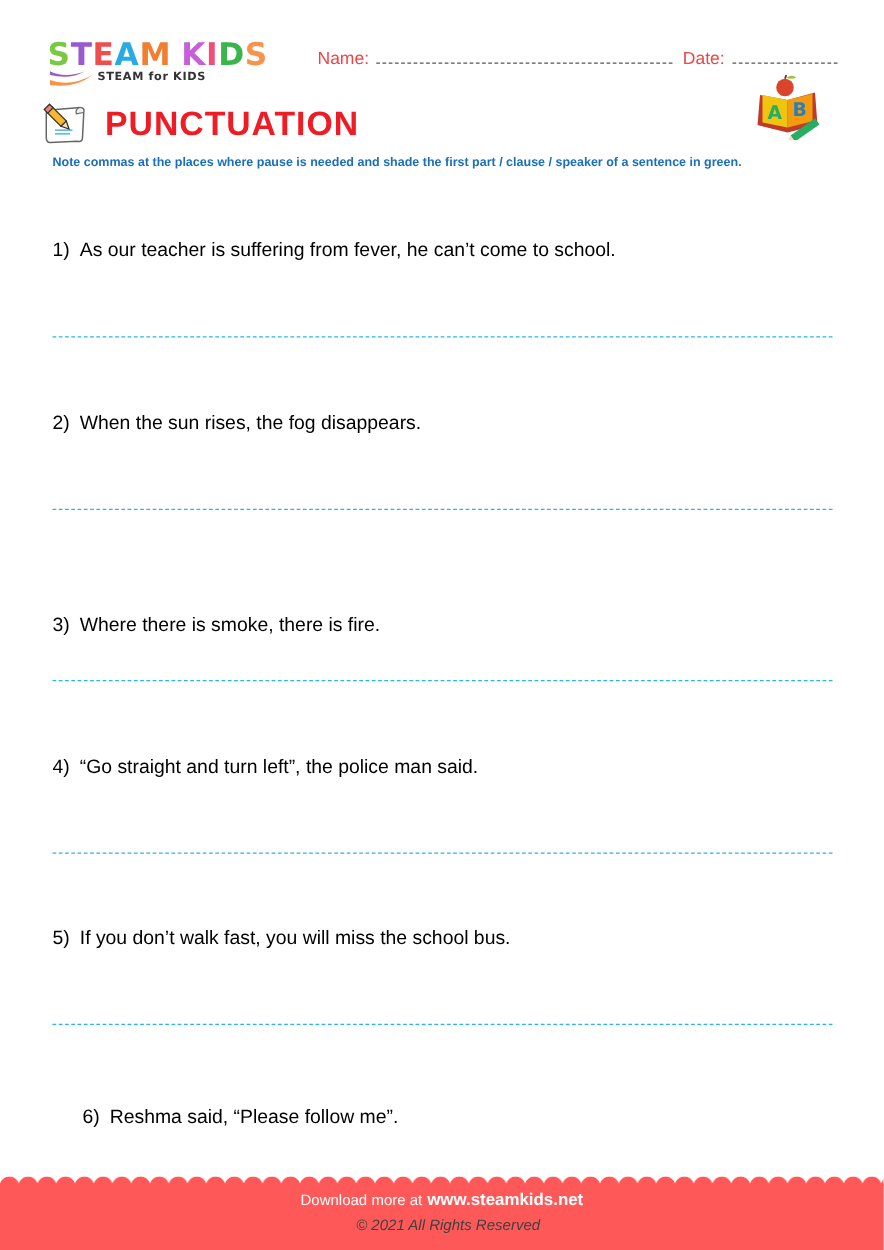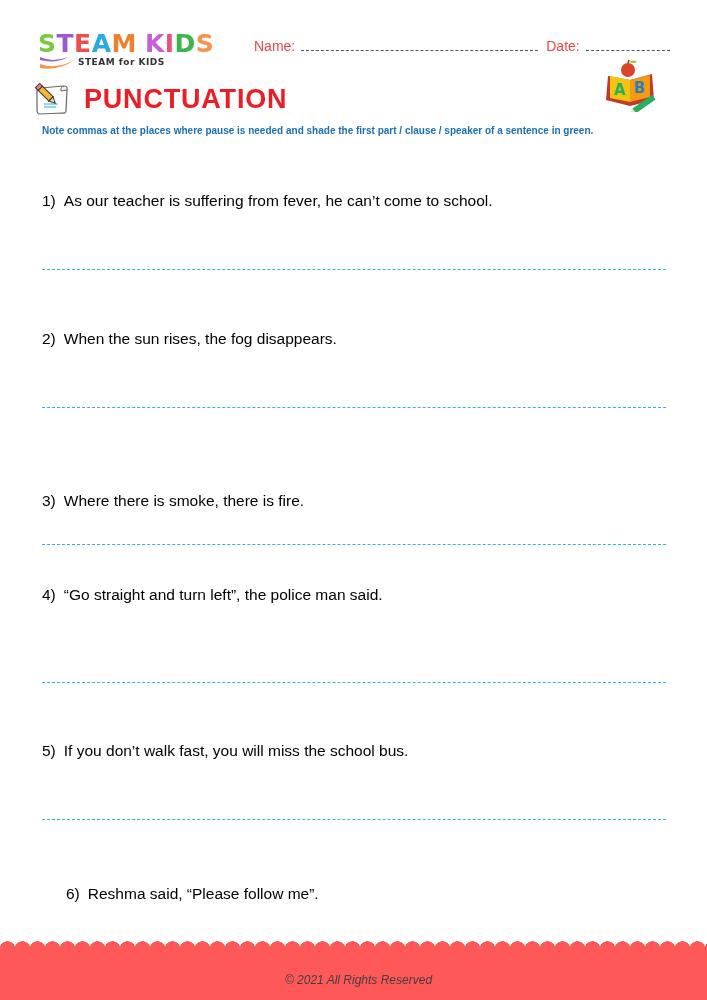--- a/index.html
+++ b/index.html
@@ -246,31 +246,34 @@
   <div class="question" style="top:330px;">
     <span class="q-num">2)</span><span>When the sun rises, the fog disappears.</span>
   </div>
   <div class="answer-line" style="top:407px;"></div>
 
   <div class="question" style="top:467px;margin-top:25px;">
     <span class="q-num">3)</span><span>Where there is smoke, there is fire.</span>
   </div>
   <div class="answer-line" style="top:544px;"></div>
 
-  <div class="question" style="top:586px;">
+  <div class="question" style="top:605px;">
     <span class="q-num">4)</span><span>“Go straight and turn left”, the police man said.</span>
   </div>
   <div class="answer-line" style="top:682px;"></div>
 
   <div class="question" style="top:742px;">
     <span class="q-num">5)</span><span>If you don’t walk fast, you will miss the school bus.</span>
   </div>
   <div class="answer-line" style="top:819px;"></div>
 
   <div class="question" style="top:885px;margin-left:24px;">
     <span class="q-num">6)</span><span>Reshma said, “Please follow me”.</span>
   </div>
 
   <div class="scallops"></div>
   <div class="footer"></div>
+  <div class="footer-line1">
+    <span>Download more at</span><span class="url">www.steamkids.net</span>
+  </div>
   <div class="footer-line2">© 2021 All Rights Reserved</div>
 
 </div>
 
 </body></html>

